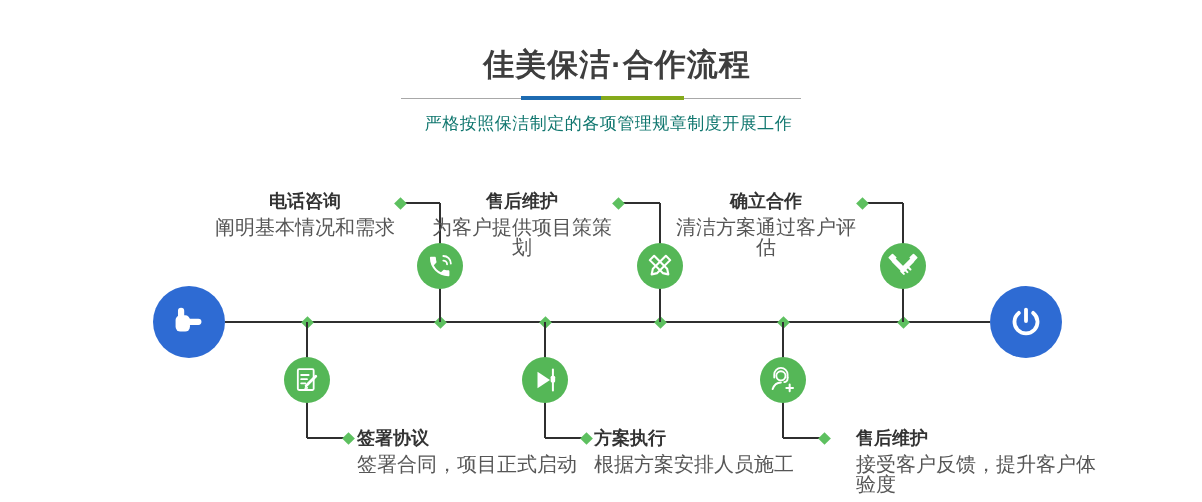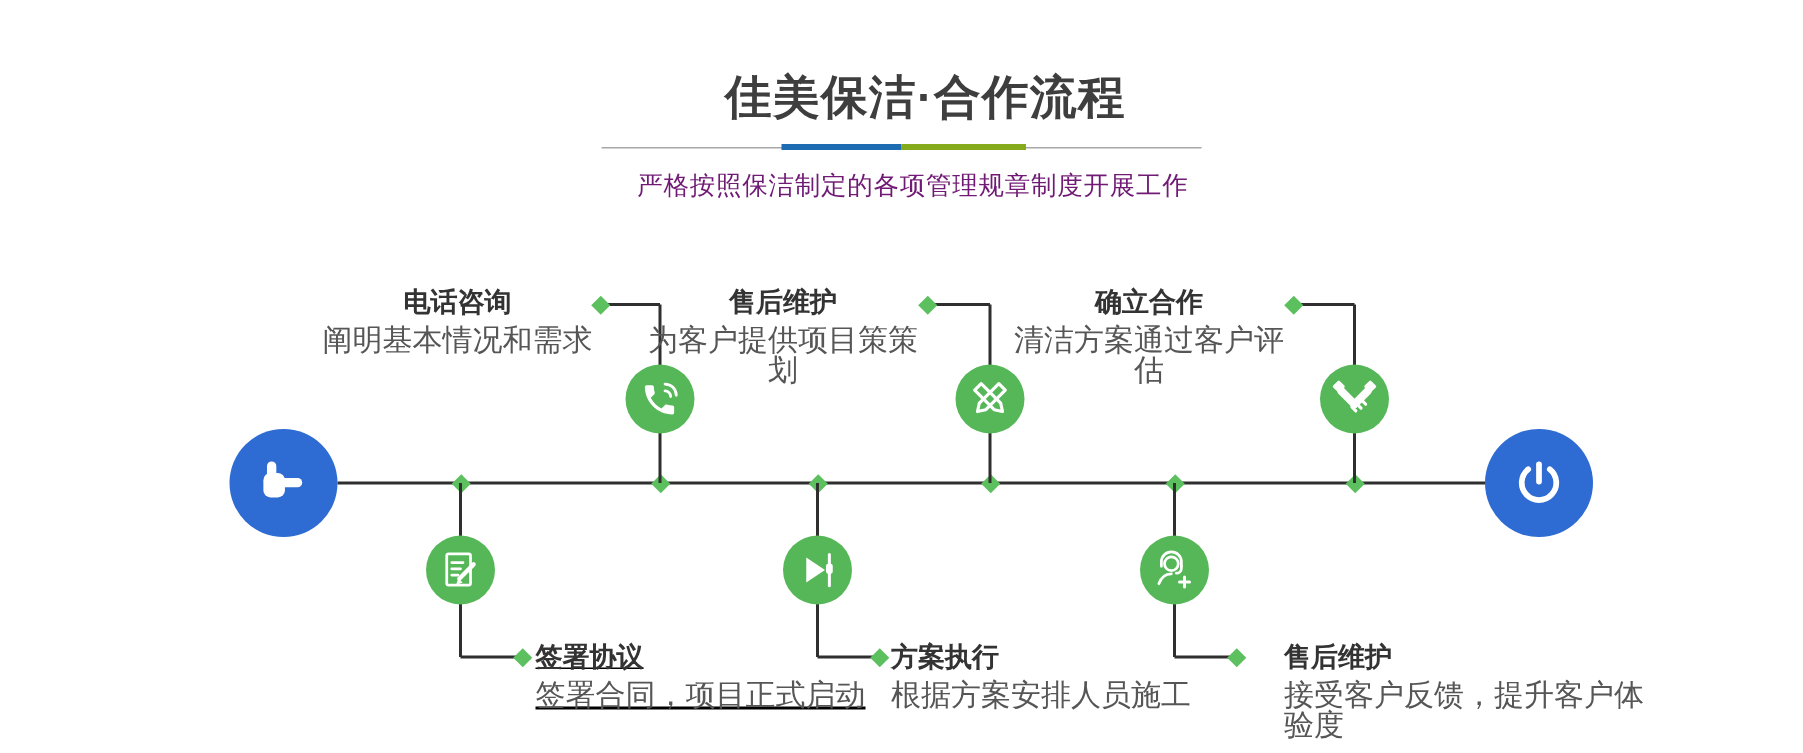--- a/index.html
+++ b/index.html
@@ -15,21 +15,21 @@
   .canvas{position:relative;width:1202px;height:502px;background:#ffffff;overflow:hidden;}
 
   
   .page-title{position:absolute;top:44px;left:16px;width:100%;text-align:center;
     font-size:31px;font-weight:bold;color:#3e3e3e;letter-spacing:1px;}
   .divider-gray{position:absolute;top:98px;left:401px;width:400px;height:1px;background:#a8a8a8;}
   .divider-bar{position:absolute;top:96px;height:4px;}
   .divider-bar.blue{left:521px;width:80px;background:var(--divider-blue);}
   .divider-bar.green{left:601px;width:83px;background:var(--divider-green);}
   .page-subtitle{position:absolute;top:112px;left:0;width:100%;text-align:center;
-    font-size:17px;color:#701a75;letter-spacing:0.5px;padding-left:15px;}
+    font-size:17px;color:#0f766e;letter-spacing:0.5px;padding-left:15px;}
 
   
   .hline{position:absolute;height:1.5px;background:var(--line);}
   .vline{position:absolute;width:1.5px;background:var(--line);}
 
   
   .diamond{position:absolute;width:9px;height:9px;background:var(--diamond-green);
     transform:rotate(45deg);}
 
   
@@ -160,21 +160,21 @@
       <svg width="40" height="40" viewBox="0 0 48 48">
         <g stroke="#ffffff" stroke-width="2.2" fill="none" stroke-linecap="round">
           <rect x="13" y="11" width="19" height="25" rx="1.5"></rect>
           <path d="M17 18h9M17 23h7M17 28h5"></path>
           <path d="M23 31L34.5 19.5" stroke-width="3.4"></path>
           <path d="M22.5 31.5l-1.3 3.6 3.6-1.3z" fill="#ffffff" stroke-width="1"></path>
         </g>
       </svg>
     </span>
   </div>
-  <div class="step-text bottom" style="left:357px;width:220px;text-decoration:underline;">
+  <div class="step-text bottom" style="left:357px;width:220px;">
     <div class="step-title">签署协议</div>
     <div class="step-desc">签署合同，项目正式启动</div>
   </div>
 
   <div class="vline" style="left:544.3px;top:322px;height:116px;"></div>
   <div class="hline" style="left:545px;top:437.3px;width:37px;"></div>
   <div class="diamond" style="left:581.5px;top:433.5px;"></div>
   <div class="circle-green" style="left:522px;top:357px;">
     <span>
       <svg width="40" height="40" viewBox="0 0 48 48">

